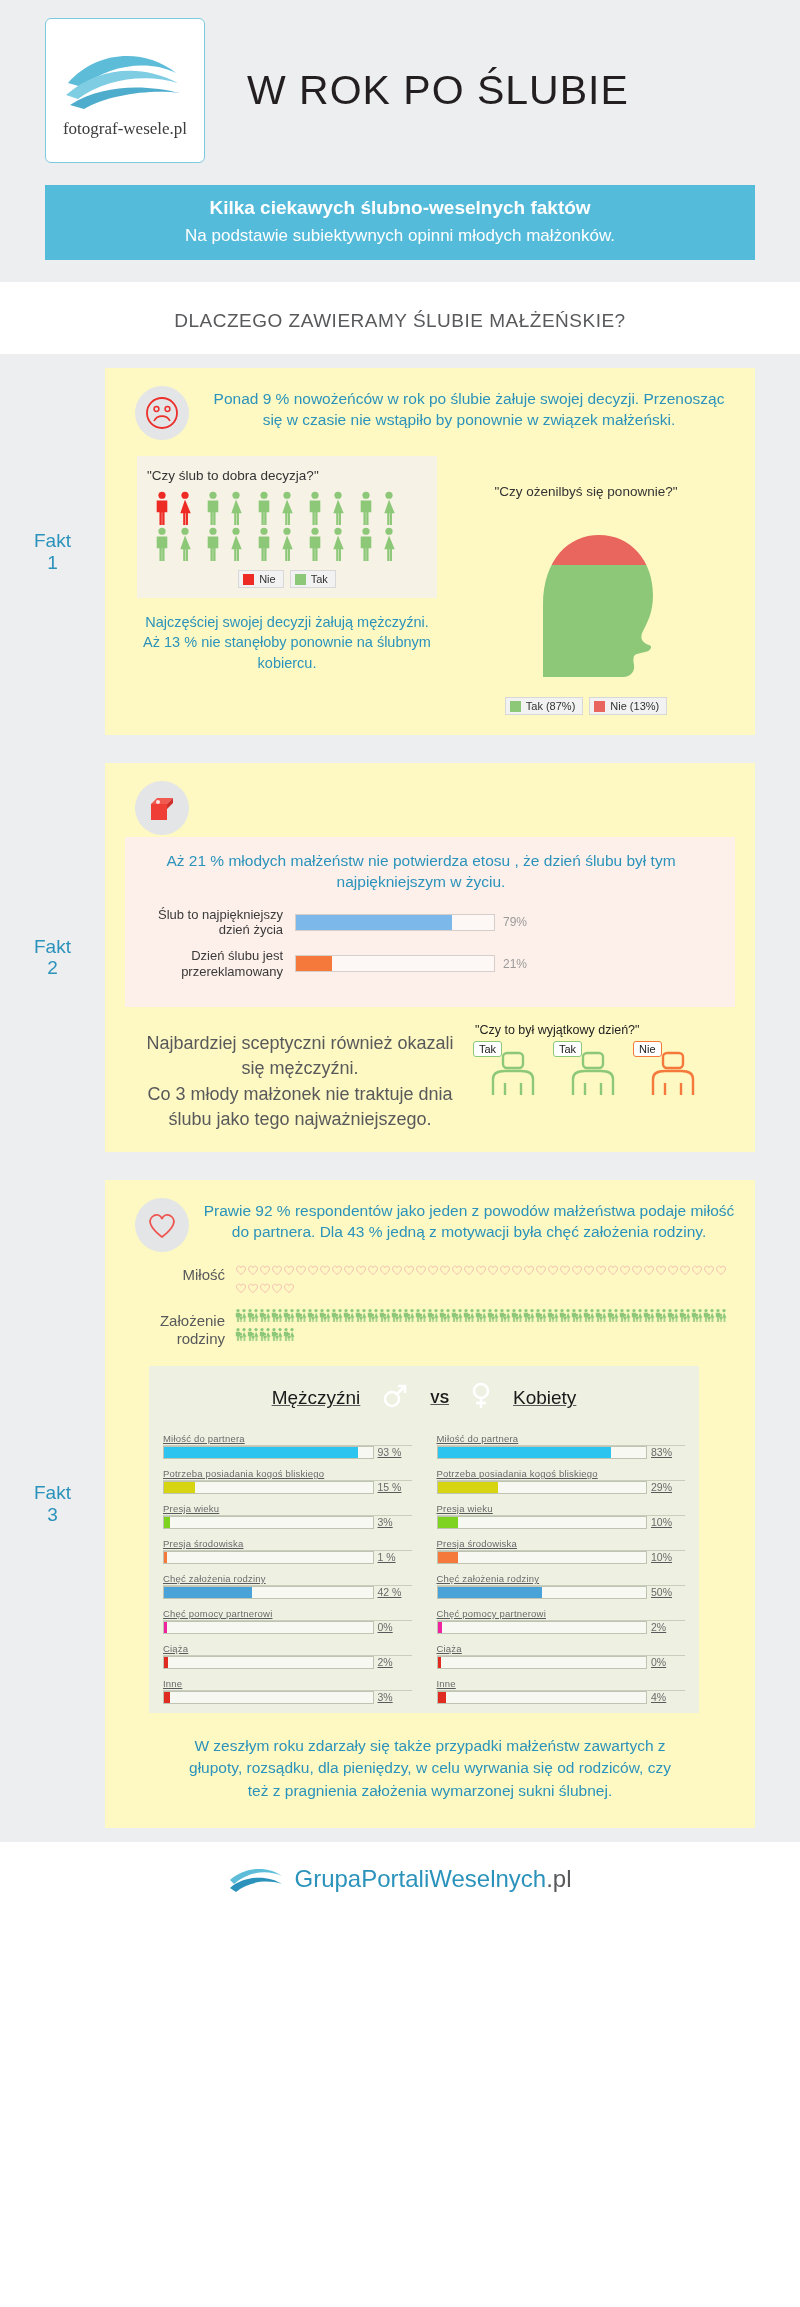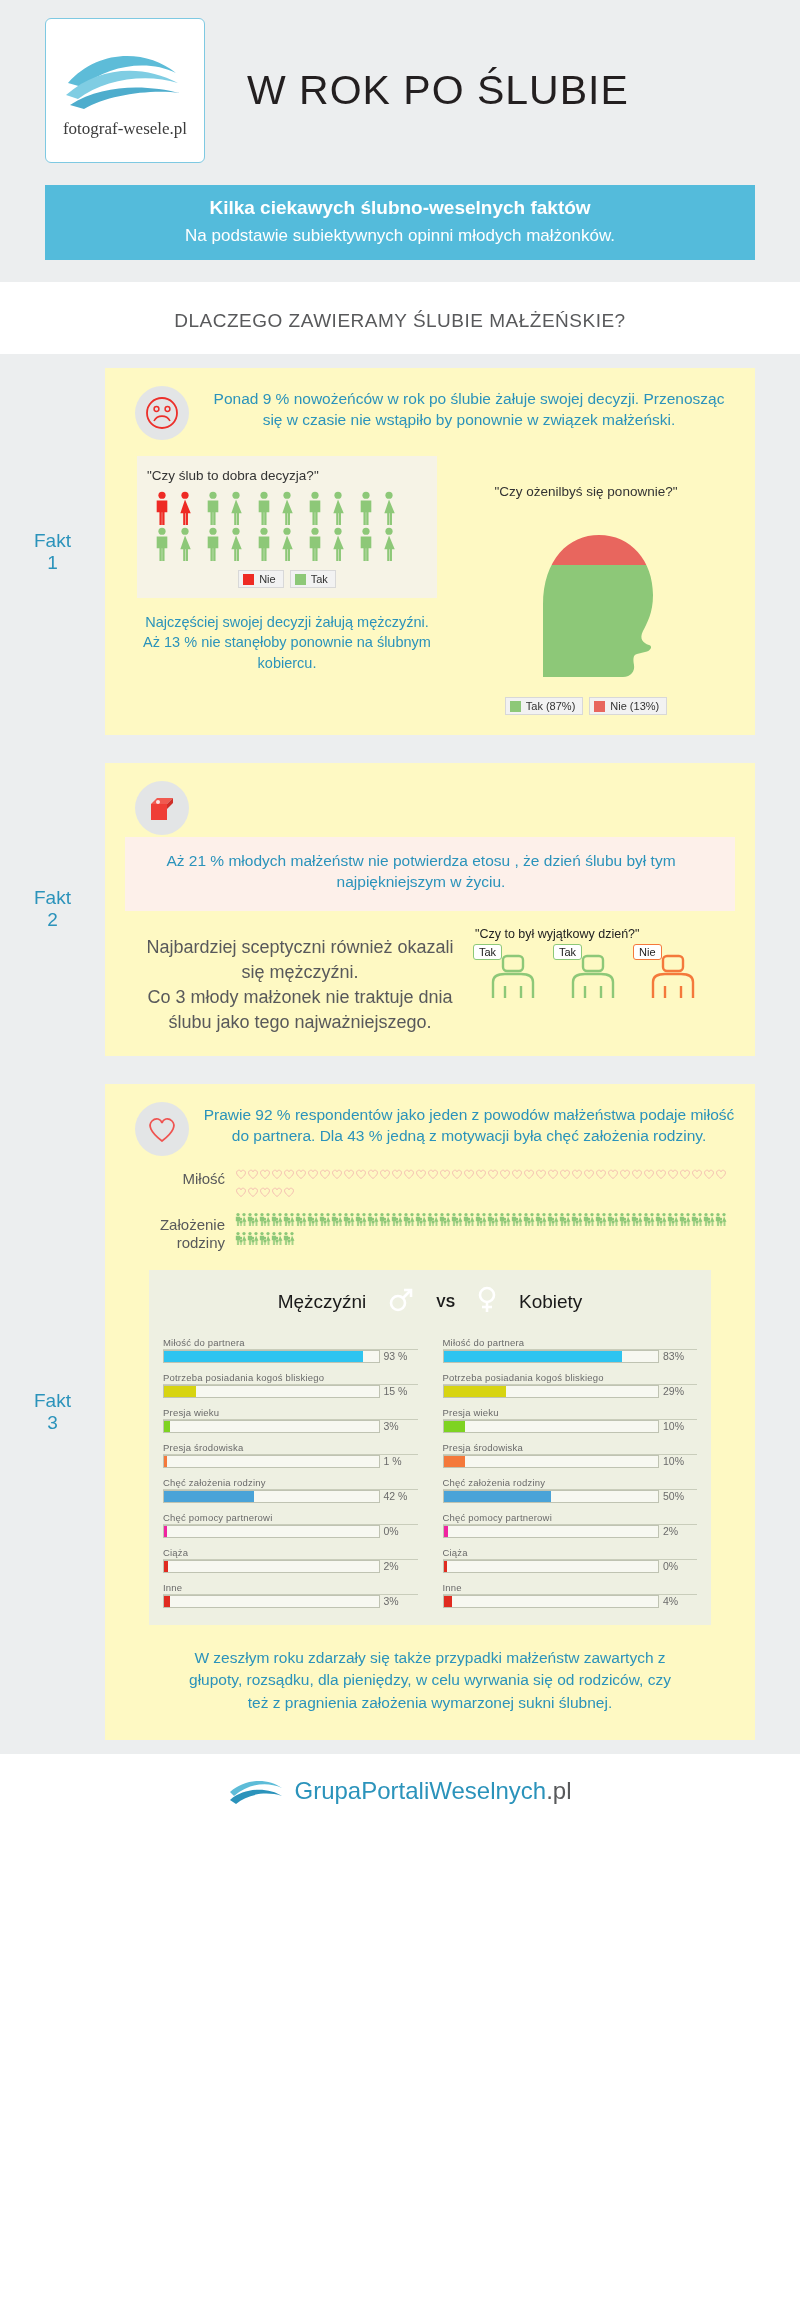--- a/index.html
+++ b/index.html
@@ -93,21 +93,21 @@
   .f2-q { font-size:12.5px; color:#222; line-height:1.25; }
   .persons { display:flex; gap:14px; margin-top:6px; align-items:flex-end; }
   .person-unit { position:relative; width:66px; height:62px; }
   .bubble { position:absolute; left:-2px; top:-4px; font-size:11px; padding:1px 5px; border-radius:3px; background:#ffffff; }
 
   
   .hearts-row, .fam-row { display:flex; align-items:flex-start; margin-top:10px; }
   .icon-row-label { width:110px; flex:0 0 110px; text-align:right; padding-right:10px; font-size:15px; color:#58595b; line-height:1.2; padding-top:4px; }
   .icon-row-items { flex:1; display:flex; flex-wrap:wrap; gap:0px; }
 
-  .vs-panel { background:#eef0e2; margin:18px 24px 0 24px; padding:16px 14px 8px 14px; }
+  .vs-panel { background:#eef0e2; margin:18px 36px 0 24px; padding:16px 14px 0 14px;text-decoration:underline; }
   .vs-head { display:flex; align-items:center; justify-content:center; gap:22px; font-size:19px; color:#1a1a1a; }
   .vs-head .vs { font-weight:bold; font-size:14px;text-align:center; }
   .vs-cols { display:flex; gap:25px; margin-top:18px; }
   .vs-col { flex:1; }
   .vs-item { margin-bottom:9px; }
   .vs-item-lab { font-size:9.5px; color:#6a6a6a; letter-spacing:.2px; border-bottom:1px solid #c9cdbb; padding-bottom:1px; }
   .vs-bar-line { display:flex; align-items:center; }
   .vs-track { flex:1; height:13px; border:1px solid #bfc3b2; background:#f7f8f1; }
   .vs-fill { height:100%; }
   .vs-val { font-size:10.5px; color:#6a6a6a; margin-left:4px; width:34px; }
@@ -338,20 +338,36 @@
               <path d="M6 13 L12 7 L28 7 L22 13 Z" fill="#f05a50"></path>
               <path d="M22 13 L28 7 L28 12 L22 18 Z" fill="#cf2f28"></path>
               <circle cx="13" cy="11" r="2" fill="#ffffff" opacity=".85"></circle>
             </svg>
           </div>
           <div class="fact-text" style="visibility:hidden"></div>
         </div>
 
         <div class="f2-panel">
           <div class="f2-head-text">Aż 21 % młodych małżeństw nie potwierdza etosu , że dzień ślubu był tym najpiękniejszym w życiu.</div>
+          <div class="bar-rows" id="f2-bars">
+              <div class="bar-row">
+                <div class="bar-lab">Ślub to najpiękniejszy dzień życia</div>
+                <div class="bar-track">
+                  <div class="bar-fill" style="width:79%;background:#7db8ea"></div>
+                </div>
+                <div class="bar-val">79%</div>
+              </div>
+              <div class="bar-row">
+                <div class="bar-lab">Dzień ślubu jest przereklamowany</div>
+                <div class="bar-track">
+                  <div class="bar-fill" style="width:18%;background:#f4793b"></div>
+                </div>
+                <div class="bar-val">21%</div>
+              </div>
+            </div>
         </div>
 
         <div class="f2-bottom">
           <div class="f2-bottom-text" style="white-space:pre-line">Najbardziej sceptyczni również okazali się mężczyźni.
 Co 3 młody małżonek nie traktuje dnia ślubu jako tego najważniejszego.</div>
           <div class="f2-bottom-right">
             <div class="f2-q">"Czy to był wyjątkowy dzień?"</div>
             <div class="persons" id="f2-persons">
                 <div class="person-unit">
                   <span class="bubble" style="border:1px solid #8dc878;color:#222">Tak</span>

